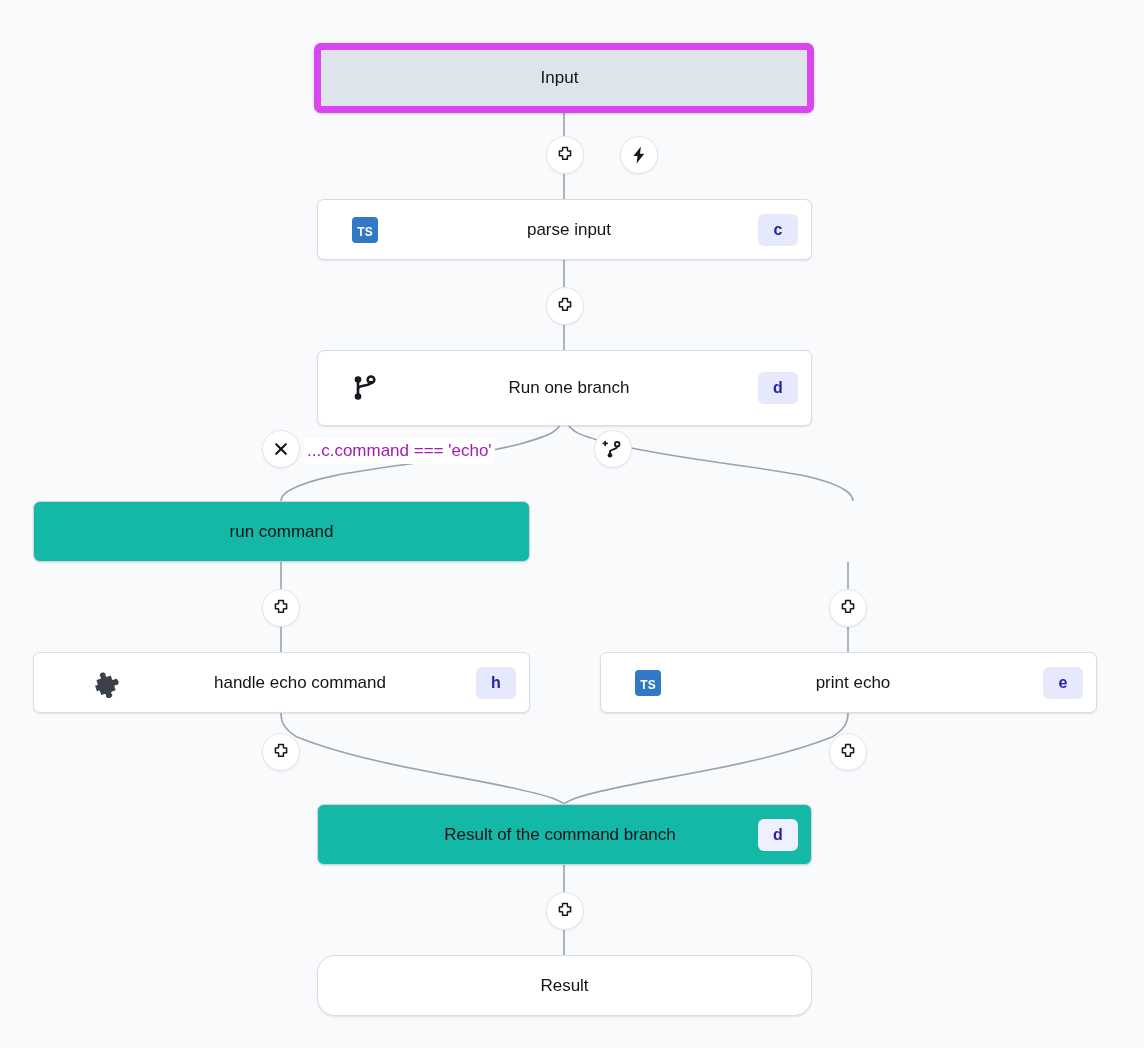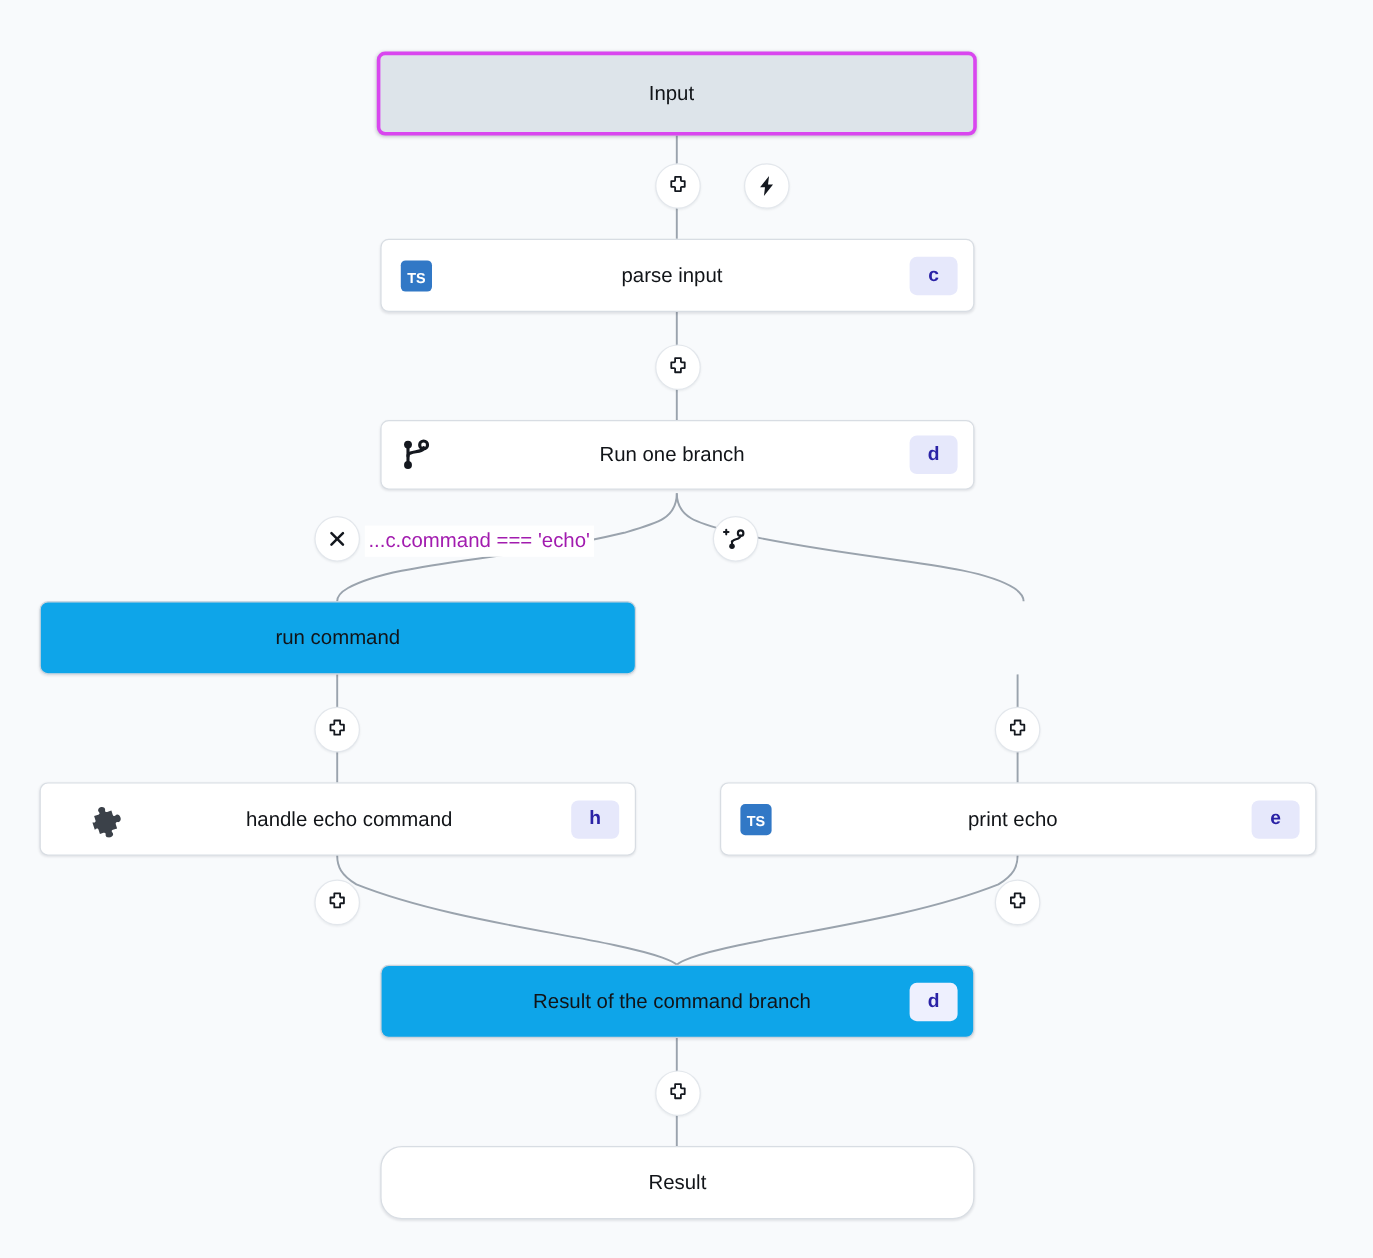--- a/index.html
+++ b/index.html
@@ -45,35 +45,35 @@
     text-align: center;
     white-space: nowrap;
     overflow: hidden;
     text-overflow: ellipsis;
   }
   .node.gray {
     background: #dde4ea;
     border: 1px solid #c6ced6;
   }
   .node.selected {
-    border: 3px solid #d946ef;
+    border: 7px solid #d946ef;
     box-shadow: 0 1px 3px rgba(16, 24, 40, 0.22);
   }
   .node.faint {
-    background: #0ea5e9;
+    background: #14b8a6;
     border: 1px solid #ccd4dd;
     align-items: center;
   }
 
   
   .node-icon {
     flex: 0 0 auto;
     width: 30px;
     height: 30px;
-    margin-left: 14px;
+    margin-left: 32px;
     display: flex;
     align-items: center;
     justify-content: center;
   }
   .icon-spacer {
     flex: 0 0 auto;
     width: 44px;
   }
 
   
@@ -165,21 +165,21 @@
     <span class="node-icon">
       <svg width="28" height="28" viewBox="0 0 28 28">
         <rect x="1" y="1" width="26" height="26" rx="4" fill="#3178c6"></rect>
         <text x="14" y="19.5" font-family="Liberation Sans, sans-serif" font-size="12" font-weight="bold" fill="#ffffff" text-anchor="middle">TS</text>
       </svg>
     </span>
     <span class="node-label">parse input</span>
     <span class="badge">c</span>
   </div>
 
-  <div class="node" style="left:317px; top:350px; width:495px; height:58px;align-items:center;">
+  <div class="node" style="left:317px; top:350px; width:495px; height:76px;align-items:center;">
     <span class="node-icon">
       <svg width="30" height="30" viewBox="0 0 30 30">
         <g fill="none" stroke="#14181f" stroke-width="2.6" stroke-linecap="round">
           <path d="M 8 8 L 8 22"></path>
           <path d="M 8 16 C 8 11 21 14 21 9"></path>
         </g>
         <circle cx="8" cy="6.5" r="3.3" fill="#14181f"></circle>
         <circle cx="8" cy="23.5" r="3.3" fill="#14181f"></circle>
         <circle cx="21" cy="6.8" r="3.3" fill="none" stroke="#14181f" stroke-width="2.6"></circle>
       </svg>

